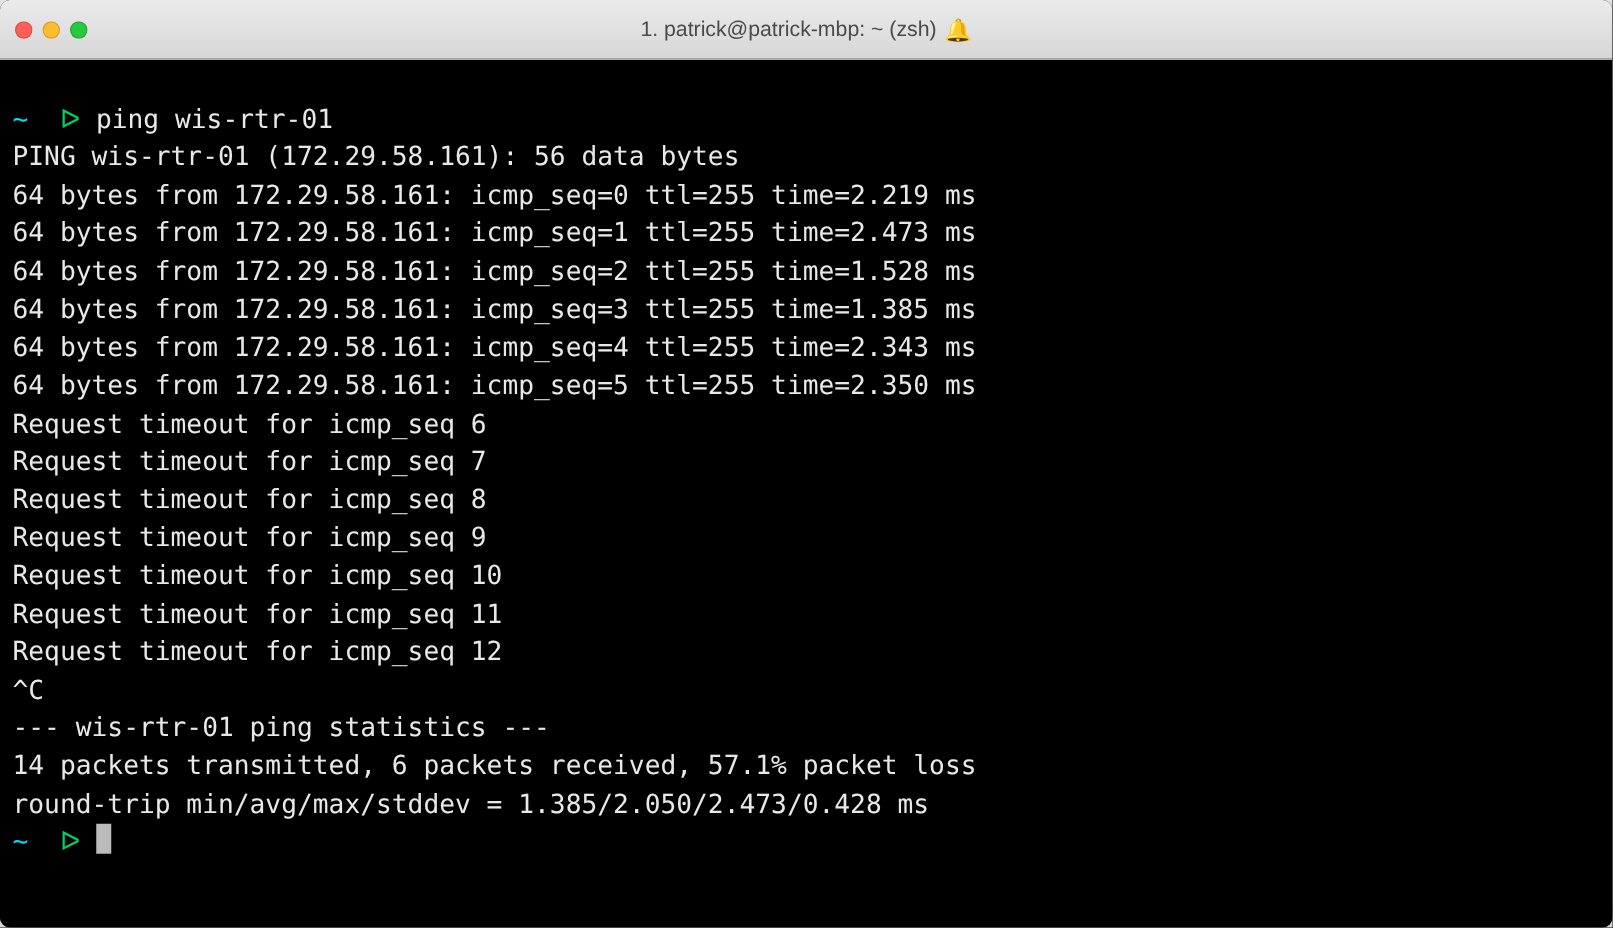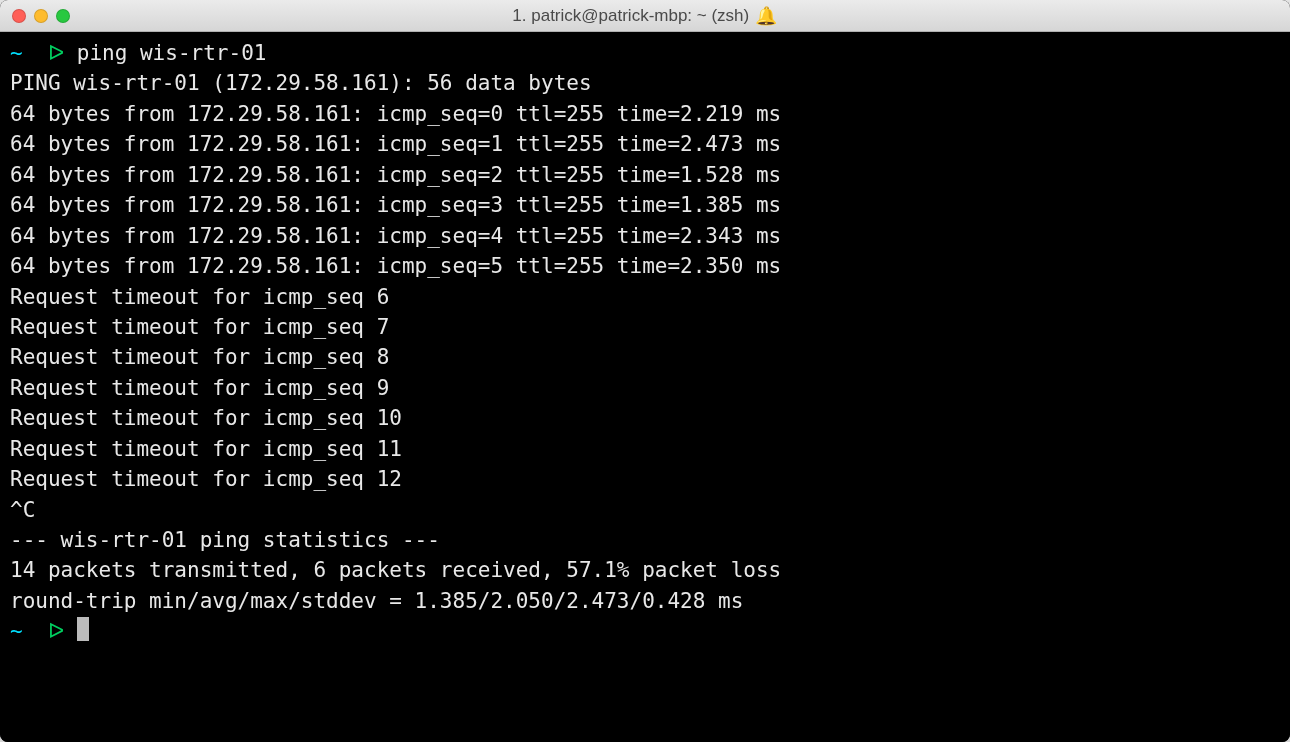--- a/index.html
+++ b/index.html
@@ -14,21 +14,21 @@
       width: 1290px;
       height: 742px;
       background: #000;
       border-radius: 8px;
       overflow: hidden;
       box-shadow: 0 10px 40px rgba(0,0,0,0.3);
       display: flex;
       flex-direction: column;
     }
     .titlebar {
-      height: 32px;
+      height: 48px;
       background: linear-gradient(to bottom, #ebebeb, #d6d6d6);
       border-bottom: 1px solid #b0b0b0;
       display: flex;
       align-items: center;
       position: relative;
       text-decoration: underline;
     }
     .traffic-lights {
       display: flex;
       align-items: center;
@@ -64,20 +64,21 @@
     .terminal-body {
       flex: 1;
       background: #000;
       padding: 6px 10px;
       font-family: "Menlo", "Monaco", "Consolas", monospace;
       font-size: 21px;
       line-height: 1.45;
       color: #e8e8e8;
       overflow: hidden;
       white-space: pre;
+      margin-top: 26px;
     }
     .term-line {
       display: block;
     }
     .prompt-cwd { color: #00e0ff; }
     .prompt-sep { color: #00d060; }
     .cursor {
       display: inline-block;
       width: 12px;
       height: 24px;

